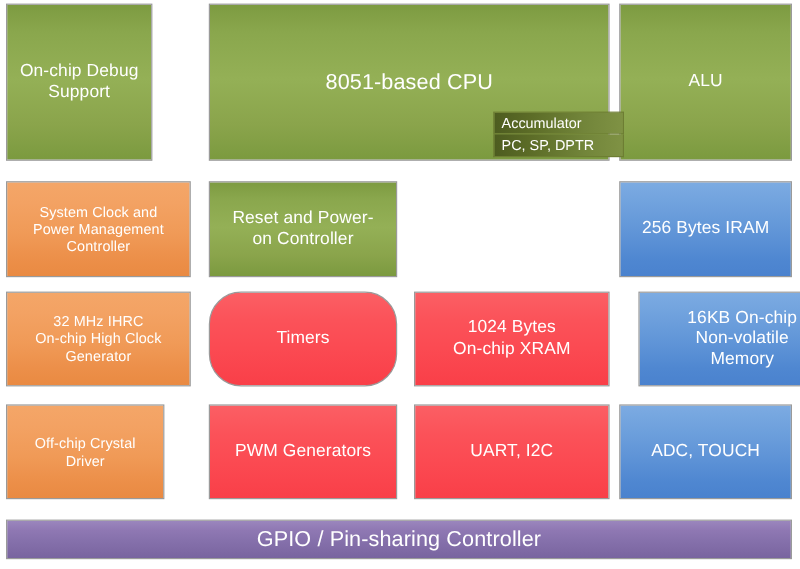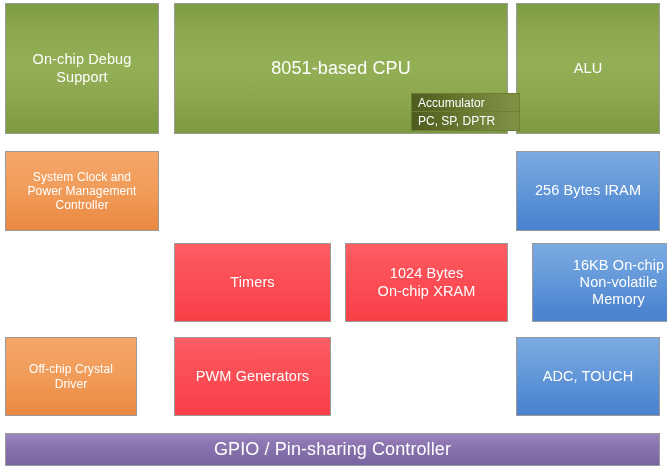--- a/index.html
+++ b/index.html
@@ -114,57 +114,69 @@
     line-height: 1;
     white-space: nowrap;
     overflow: hidden;
   }
   .subgroup .sub + .sub { border-top: none; }
 </style>
 </head>
 <body>
 
 <div id="diagram">
-    <div class="block fill-green t-med" style="left: 5px; top: 3px; width: 154px; height: 131px;">
+    <div class="block fill-green t-med" style="left: 5px; top: 3px; width: 122px; height: 131px;">
       <span class="label">On-chip Debug
 Support</span>
     </div>
     <div class="block fill-green t-big" style="left: 174px; top: 3px; width: 334px; height: 131px;">
       <span class="label">8051-based CPU</span>
     </div>
     <div class="block fill-green t-med" style="left: 516px; top: 3px; width: 144px; height: 131px;">
       <span class="label">ALU</span>
     </div>
     <div class="block fill-orange t-reg" style="left: 5px; top: 151px; width: 154px; height: 80px;">
       <span class="label">System Clock and
 Power Management
 Controller</span>
     </div>
+    <div class="block fill-green t-med" style="left: 174px; top: 151px; width: 157px; height: 80px;">
+      <span class="label">Reset and Power-
+on Controller</span>
+    </div>
     <div class="block fill-blue t-med" style="left: 516px; top: 151px; width: 144px; height: 80px;">
       <span class="label">256 Bytes IRAM</span>
     </div>
-    <div class="block fill-red t-med" style="left: 174px; top: 243px; width: 157px; height: 79px;">
+    <div class="block fill-orange t-reg" style="left: 5px; top: 243px; width: 154px; height: 79px;">
+      <span class="label">32 MHz IHRC
+On-chip High Clock
+Generator</span>
+    </div>
+    <div class="block fill-red t-med" style="left: 174px; top: 243px; width: 157px; height: 79px; border-radius: 27px;">
       <span class="label">Timers</span>
     </div>
     <div class="block fill-red t-med" style="left: 345px; top: 243px; width: 163px; height: 79px;">
       <span class="label">1024 Bytes
 On-chip XRAM</span>
     </div>
     <div class="block fill-blue t-med" style="left: 532px; top: 243px; width: 144px; height: 79px; padding-left: 29px;">
       <span class="label">16KB On-chip
 Non-volatile
 Memory</span>
     </div>
     <div class="block fill-orange t-reg" style="left: 5px; top: 337px; width: 132px; height: 79px;">
       <span class="label">Off-chip Crystal
 Driver</span>
     </div>
     <div class="block fill-red t-med" style="left: 174px; top: 337px; width: 157px; height: 79px;">
       <span class="label">PWM Generators</span>
     </div>
+    <div class="block fill-red t-med" style="left: 345px; top: 337px; width: 163px; height: 79px;">
+      <span class="label">UART, I2C</span>
+    </div>
     <div class="block fill-blue t-med" style="left: 516px; top: 337px; width: 144px; height: 79px;">
       <span class="label">ADC, TOUCH</span>
     </div>
     <div class="block fill-purple t-bar" style="left: 5px; top: 433px; width: 655px; height: 33px;">
       <span class="label">GPIO / Pin-sharing Controller</span>
     </div>
     <div class="subgroup" style="left: 399px; top: 93px; width: 109px; padding-left: 12px;">
       <div class="sub fill-olive">Accumulator</div>
       <div class="sub fill-olive">PC, SP, DPTR</div>
     </div>

